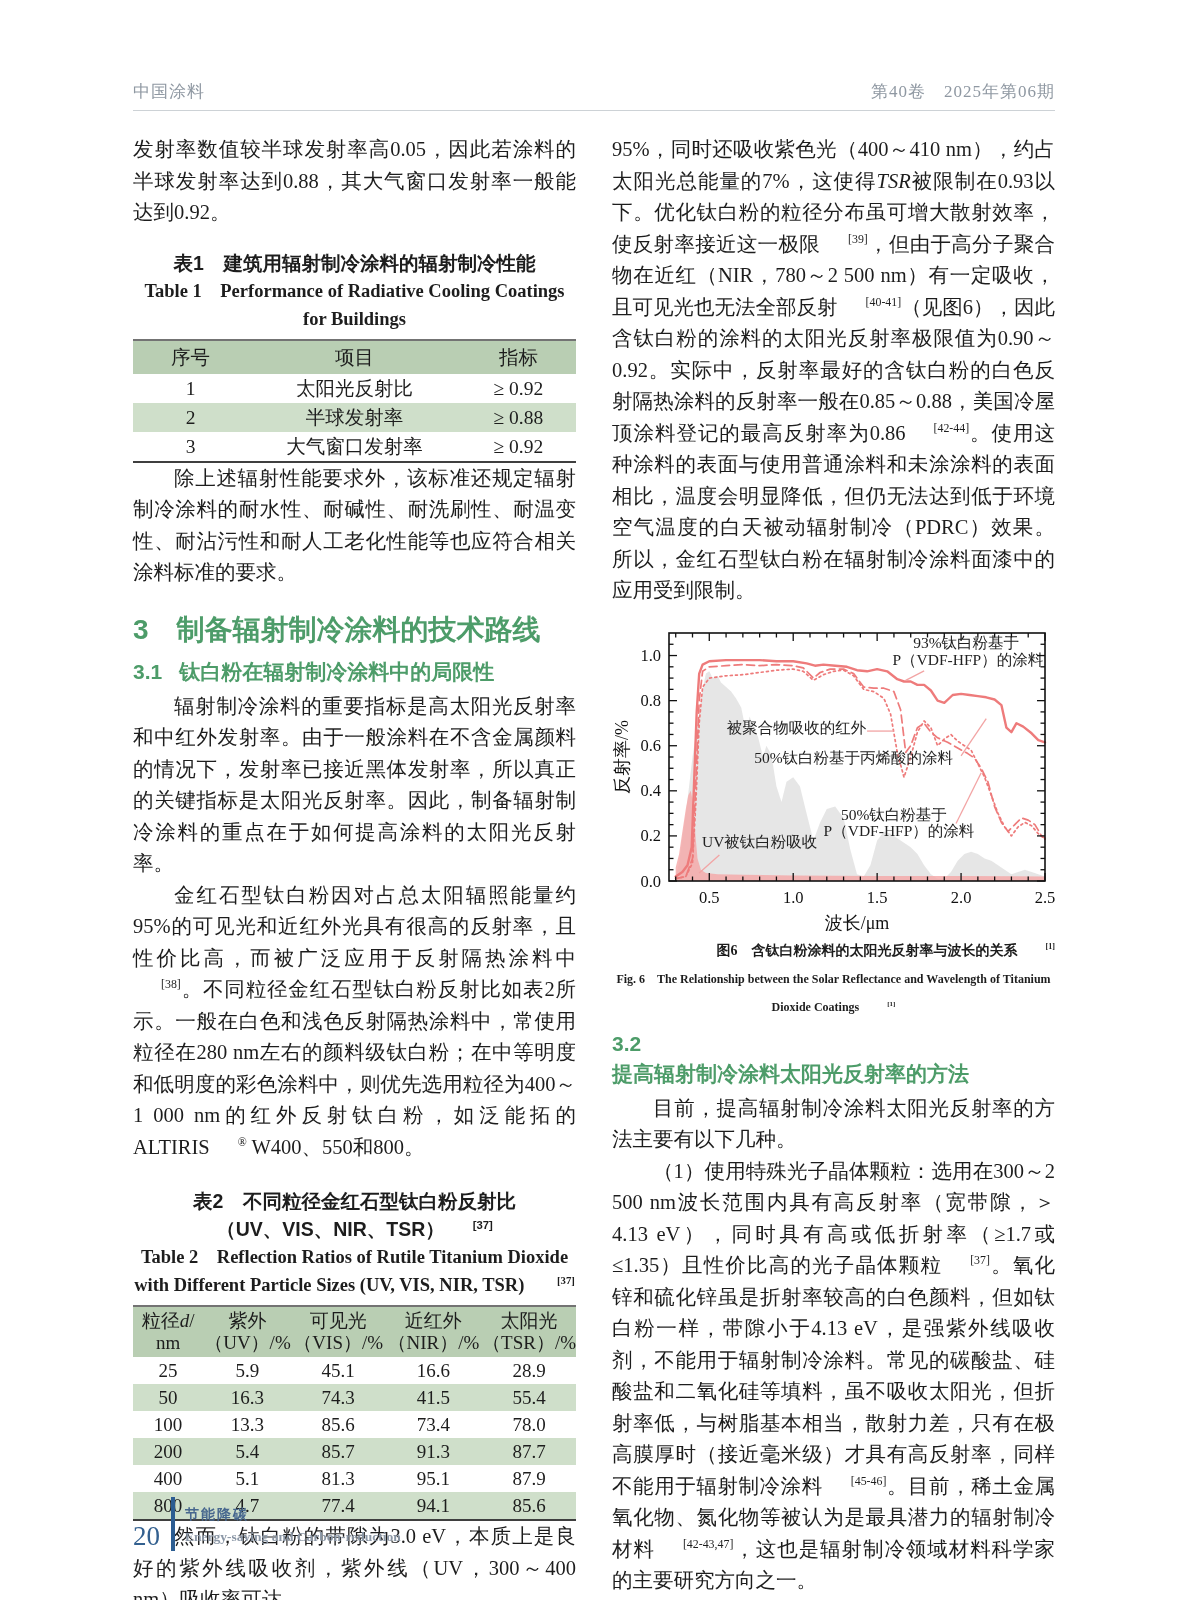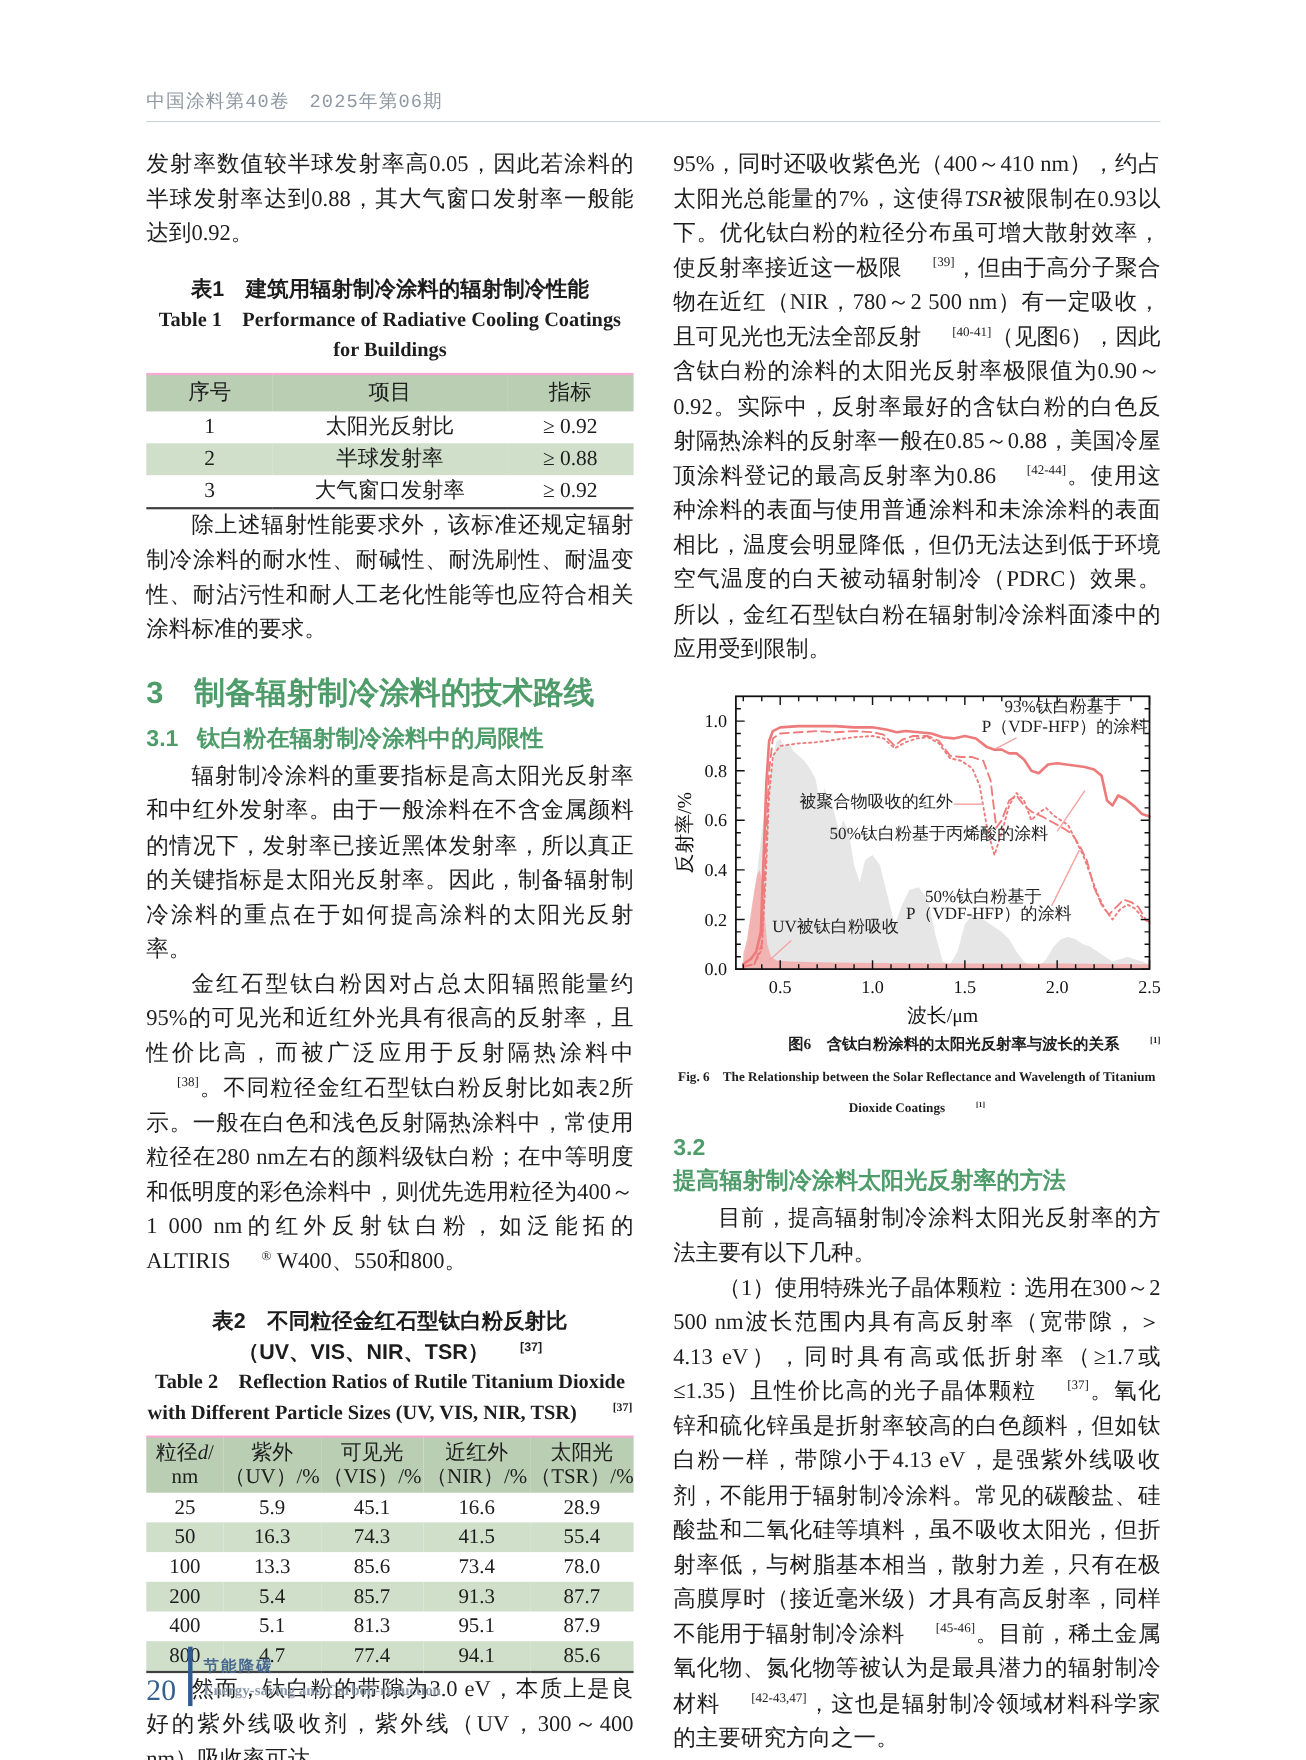--- a/index.html
+++ b/index.html
@@ -1,35 +1,35 @@
 <!DOCTYPE html>
 <html><head>
 <meta charset="utf-8">
 <title>中国涂料</title>
 <style>
   html,body{margin:0;padding:0;background:#ffffff;}
   .page{position:relative;width:1187px;height:1600px;background:#fff;overflow:hidden;
         font-family:"Liberation Serif","DejaVu Serif",serif;color:#1d1d1d;}
   .inner{padding:80px 132px 0 133px;}
-  .pagehead{display:flex;align-items:baseline;
-            font-family:Liberation Mono, monospace;
+  .pagehead{display:flex;justify-content:space-between;align-items:baseline;
+            font-family:Liberation Serif, serif;
             color:#8f98a2;font-size:17px;letter-spacing:1px;}
   .headrule{border-top:1px solid #cdd2d6;margin-top:7px;}
   .columns{display:flex;gap:36px;margin-top:23px;}
   .col{width:443px;font-size:20.5px;line-height:31.5px;text-align:justify;}
   .col p{margin:0;text-indent:2em;}
   .col p.p-first{text-indent:0;}
   sup{font-size:0.58em;vertical-align:super;line-height:0;padding-left:28px;}
   i{font-style:italic;}
   .mt20{margin-top:20px;} .mt24{margin-top:24px;} .mt28{margin-top:28px;} .mt30{margin-top:30px;} .mt18{margin-top:18px;flex-direction:column;}
   .tblcap-zh{font-family:"Liberation Sans","DejaVu Sans",sans-serif;font-weight:bold;
              text-align:center;font-size:19.5px;line-height:28px;text-indent:0;}
   .tblcap-en{font-family:"Liberation Serif","DejaVu Serif",serif;font-weight:bold;
              text-align:center;font-size:18.5px;line-height:28px;margin-bottom:6px;}
-  table{width:100%;border-collapse:collapse;border-top:2px solid #f9a8d4;border-bottom:2px solid #3f3f3f;
+  table{width:100%;border-collapse:collapse;border-top:2px solid #737373;border-bottom:2px solid #3f3f3f;
         text-align:center;}
   table.t1{font-size:19.5px;}
   table.t2{font-size:19px;}
   th{background:#b9ceb3;font-weight:normal;padding:3px 1px;line-height:27px;}
   table.t2 th{line-height:22px;padding:3px 0;}
   td{padding:0 1px;line-height:29px;}
   table.t2 td{line-height:27px;}
   tr.alt{background:#cfdfca;}
   .h-sec{font-family:"Liberation Sans","DejaVu Sans",sans-serif;font-weight:bold;color:#4d9c69;
          font-size:28px;line-height:38px;margin-top:22px;display:flex;text-align:left;}

